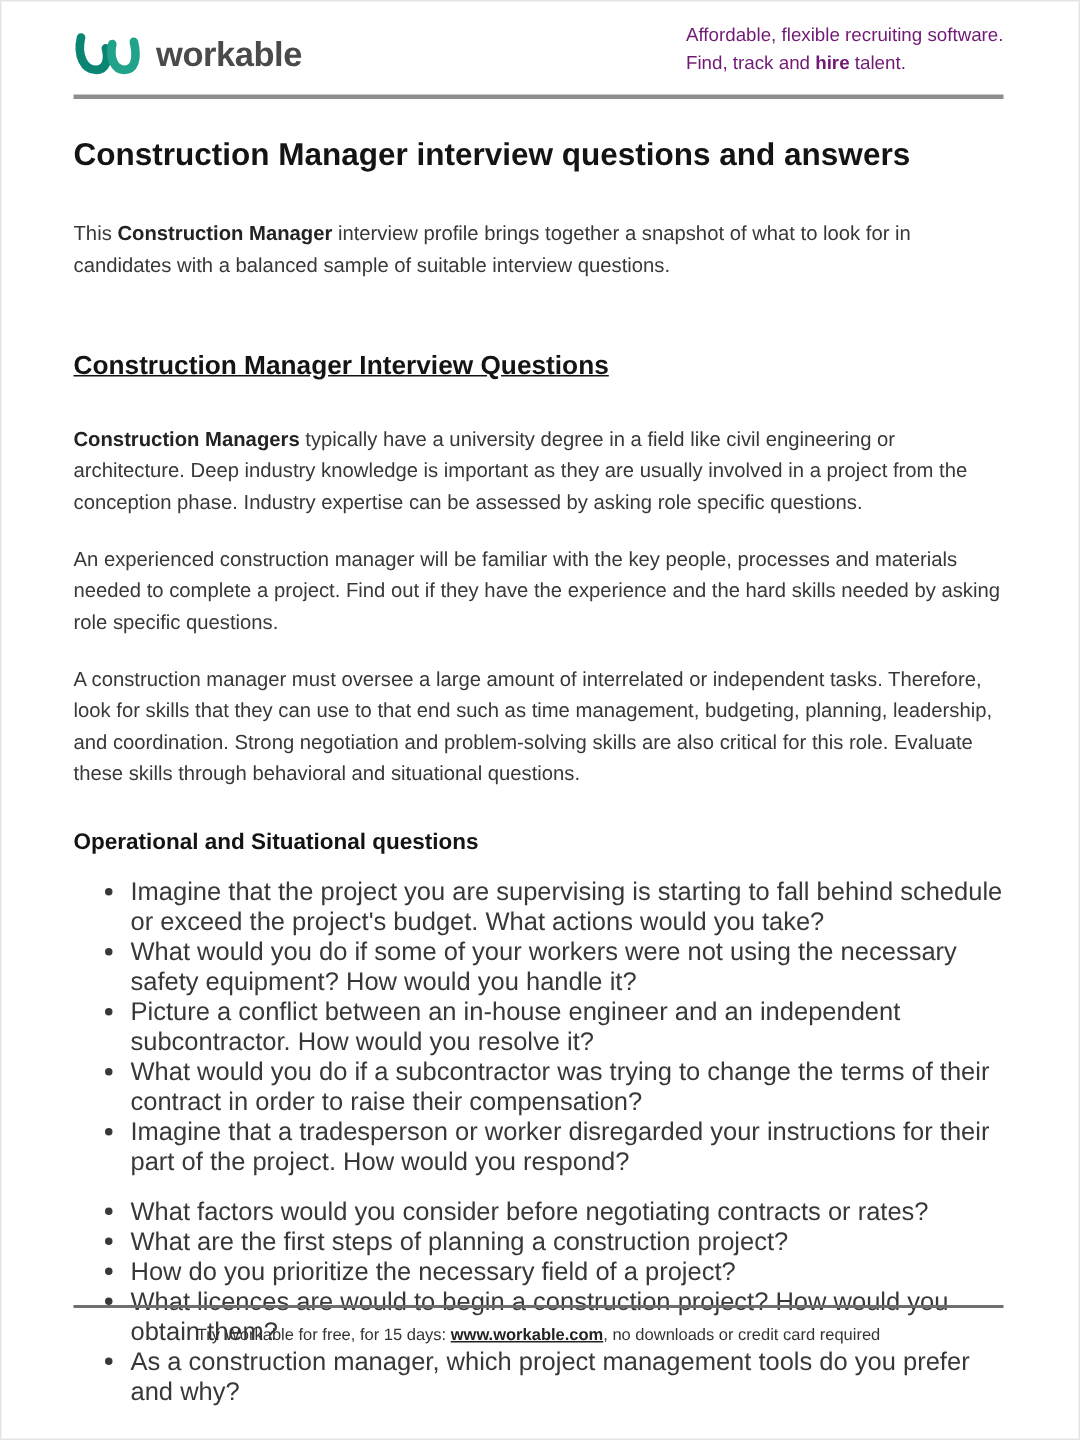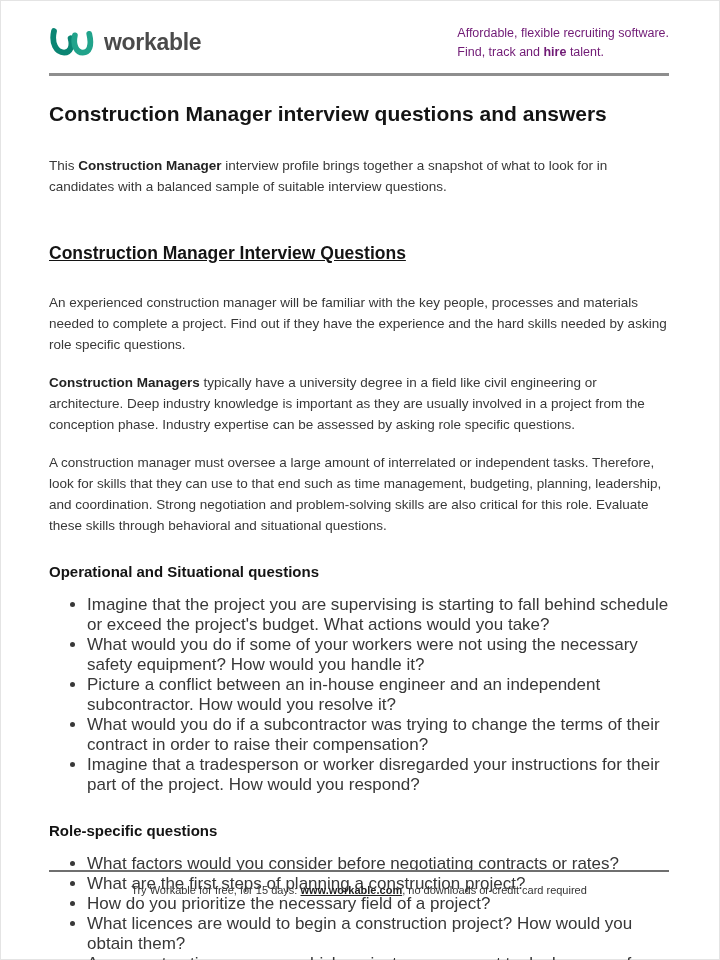--- a/index.html
+++ b/index.html
@@ -8,21 +8,21 @@
     font-family:"Liberation Sans","DejaVu Sans",sans-serif;
     background:#ffffff; color:#383838; position:relative;
   }
   .page {
     position:absolute; inset:0; background:#ffffff;
     border:1px solid #e4e4e4;
   }
   .content { padding:0 50px 0 48px; }
 
   
-  .header { display:flex; justify-content:space-between; align-items:center; padding-top:22px; }
+  .header { display:flex; justify-content:space-between; align-items:flex-end; padding-top:12px; }
   .logo { display:flex; align-items:center; gap:9px; }
   .logo-mark { width:46px; height:31px; }
   .logo-word { font-size:23px; font-weight:bold; color:#4a4a4a; letter-spacing:-0.3px; }
   .tagline { font-size:12.5px; line-height:19px; color:#701a75; margin-top:1px; text-align:left; }
   .rule-top { margin-top:11px; height:3px; background:#8e8e8e; }
 
   
   h1 { margin-top:25px; font-size:21px; line-height:26px; color:#141414; font-weight:bold; }
   h2 { margin-top:45px; font-size:17.5px; line-height:22px; color:#141414; font-weight:bold;text-decoration:underline; }
   h3 { margin-top:26px; font-size:15px; line-height:20px; color:#141414; font-weight:bold; }
@@ -62,34 +62,33 @@
     </div>
 
     <div class="rule-top"></div>
 
     <h1>Construction Manager interview questions and answers</h1>
 
     <p class="body"><span>This </span><b>Construction Manager</b><span> interview profile brings together a snapshot of what to look for in candidates with a balanced sample of suitable interview questions.</span></p>
 
     <h2>Construction Manager Interview Questions</h2>
 
+    <p class="body"><b>Construction Managers</b><span> typically have a university degree in a field like civil engineering or architecture. Deep industry knowledge is important as they are usually involved in a project from the conception phase. Industry expertise can be assessed by asking role specific questions.</span></p>
     <p class="body">An experienced construction manager will be familiar with the key people, processes and materials needed to complete a project. Find out if they have the experience and the hard skills needed by asking role specific questions.</p>
-    <p class="body"><b>Construction Managers</b><span> typically have a university degree in a field like civil engineering or architecture. Deep industry knowledge is important as they are usually involved in a project from the conception phase. Industry expertise can be assessed by asking role specific questions.</span></p>
     <p class="body">A construction manager must oversee a large amount of interrelated or independent tasks. Therefore, look for skills that they can use to that end such as time management, budgeting, planning, leadership, and coordination. Strong negotiation and problem-solving skills are also critical for this role. Evaluate these skills through behavioral and situational questions.</p>
 
     <h3>Operational and Situational questions</h3>
     <ul class="questions">
       <li>Imagine that the project you are supervising is starting to fall behind schedule or exceed the project's budget. What actions would you take?</li>
       <li>What would you do if some of your workers were not using the necessary safety equipment? How would you handle it?</li>
       <li>Picture a conflict between an in-house engineer and an independent subcontractor. How would you resolve it?</li>
       <li>What would you do if a subcontractor was trying to change the terms of their contract in order to raise their compensation?</li>
       <li>Imagine that a tradesperson or worker disregarded your instructions for their part of the project. How would you respond?</li>
     </ul>
 
-    <h3>Role-specific questions</h3>
     <ul class="questions">
       <li>What factors would you consider before negotiating contracts or rates?</li>
       <li>What are the first steps of planning a construction project?</li>
       <li>How do you prioritize the necessary field of a project?</li>
       <li>What licences are would to begin a construction project? How would you obtain them?</li>
       <li>As a construction manager, which project management tools do you prefer and why?</li>
     </ul>
 
   </div>
 

